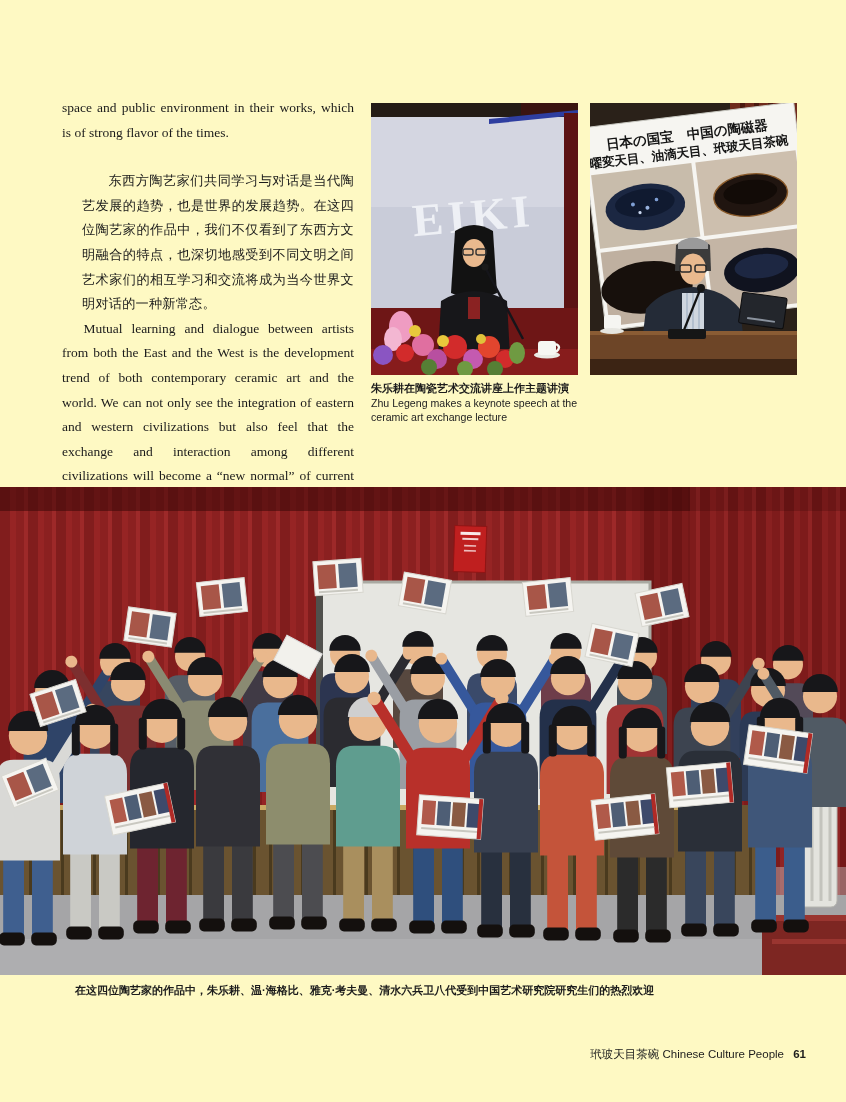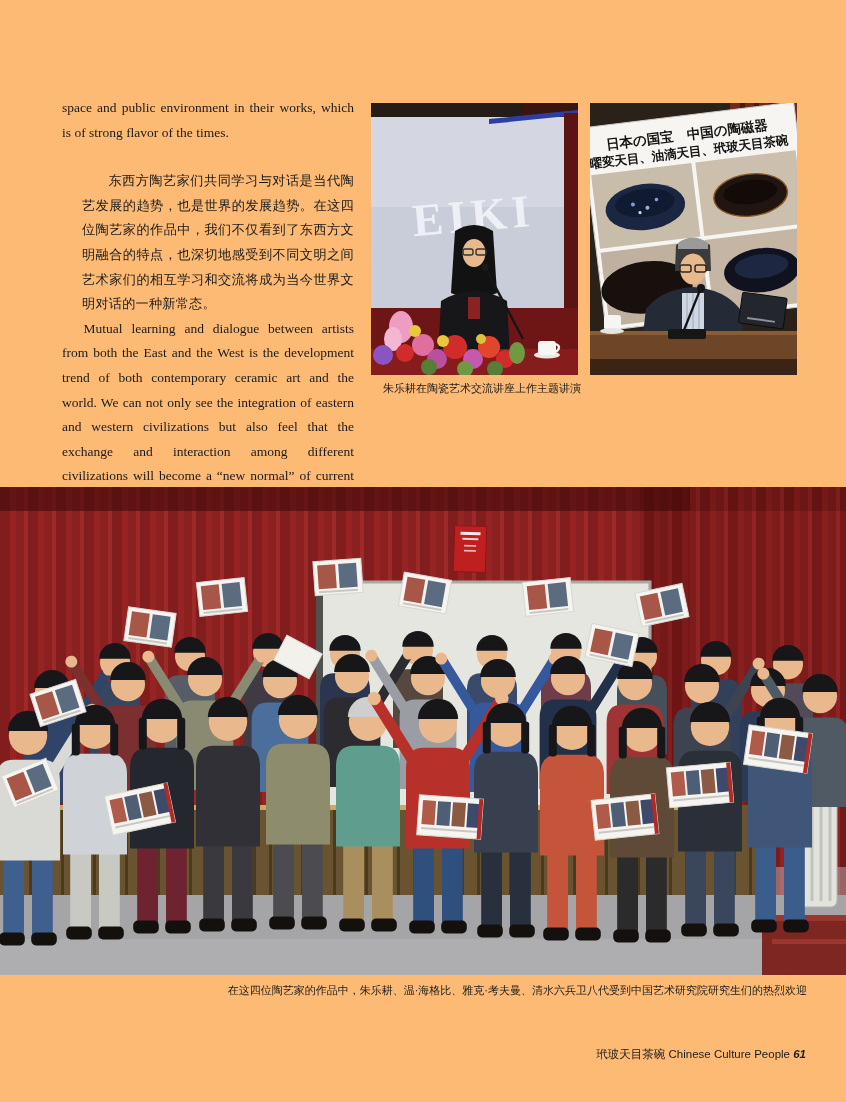--- a/index.html
+++ b/index.html
@@ -1,34 +1,34 @@
 <!DOCTYPE html>
 <html><head>
 <meta charset="utf-8">
 <style>
   html,body{margin:0;padding:0;background:#ffffff;}
-  .page{position:relative;width:846px;height:1102px;background:#fdba74;overflow:hidden;
+  .page{position:relative;width:846px;height:1102px;background:#fef9c3;overflow:hidden;
         font-family:"Liberation Serif",serif;color:#1b1b1b;}
   .text-col{position:absolute;left:62px;top:96px;width:292px;}
   .body-en{font:13.5px/24.6px "Liberation Serif",serif;text-align:justify;margin:0;}
   .body-zh{font-size:13.2px;line-height:24.6px;letter-spacing:.2px;text-align:justify;margin:0;
            font-family:"Liberation Serif",serif;}
   .gap{height:24px;}
   .indent2{text-indent:2em;margin-left:20px;}
   .indent15{text-indent:1.6em;}
   figure{margin:0;padding:0;}
   .photo{position:absolute;overflow:hidden;background:#ddd;}
   .photo svg{display:block;}
   .cap{position:absolute;font-family:"Liberation Sans",sans-serif;color:#1c1c1c;}
-  .cap .zh{font-size:11px;font-weight:normal;line-height:14px;margin-bottom:2px;text-align:right;}
+  .cap .zh{font-size:11px;font-weight:bold;line-height:14px;margin-bottom:2px;}
   .cap .en{font-size:10.6px;line-height:13.5px;color:#222;}
   .bottom-cap{left:75px;top:983px;width:732px;}
   .footer{position:absolute;top:1047px;right:40px;font-family:"Liberation Sans",sans-serif;
           font-size:11.5px;color:#1c1c1c;}
-  .footer b{margin-left:0;font-style:italic;}
+  .footer b{margin-left:6px;}
 </style>
 </head>
 <body>
 
 <div class="page">
 
   <div class="text-col">
     <p class="body-en">space and public environment in their works, which is of strong flavor of the times.</p>
     <div class="gap"></div>
     <p class="body-zh indent2">东西方陶艺家们共同学习与对话是当代陶艺发展的趋势，也是世界的发展趋势。在这四位陶艺家的作品中，我们不仅看到了东西方文明融合的特点，也深切地感受到不同文明之间艺术家们的相互学习和交流将成为当今世界文明对话的一种新常态。</p>
@@ -77,20 +77,21 @@
       </g>
       <g>
         <ellipse cx="176" cy="252" rx="13" ry="3.5" fill="#e9e9e4"></ellipse>
         <rect x="167" y="238" width="18" height="14" rx="3" fill="#f6f6f2"></rect>
         <path d="M185,241 q6,3 0,8" fill="none" stroke="#f6f6f2" stroke-width="2.4"></path>
       </g>
     </svg>
   </figure>
   <figcaption class="cap" style="left:371px;top:381px;width:210px;">
     <div class="zh">朱乐耕在陶瓷艺术交流讲座上作主题讲演</div>
+    <div class="en">Zhu Legeng makes a keynote speech at the ceramic art exchange lecture</div>
   </figcaption>
 
   <figure class="photo" style="left:590px;top:103px;width:207px;height:272px;">
     <svg width="207" height="272" viewBox="0 0 207 272">
       <rect x="0" y="0" width="207" height="272" fill="#2a2119"></rect>
       <g>
         <rect x="140" y="0" width="67" height="30" fill="#6e2a1c"></rect>
         <rect x="150" y="0" width="5" height="30" fill="#4a1a10"></rect>
         <rect x="164" y="0" width="5" height="30" fill="#4a1a10"></rect>
         <rect x="178" y="0" width="5" height="30" fill="#4a1a10"></rect>

